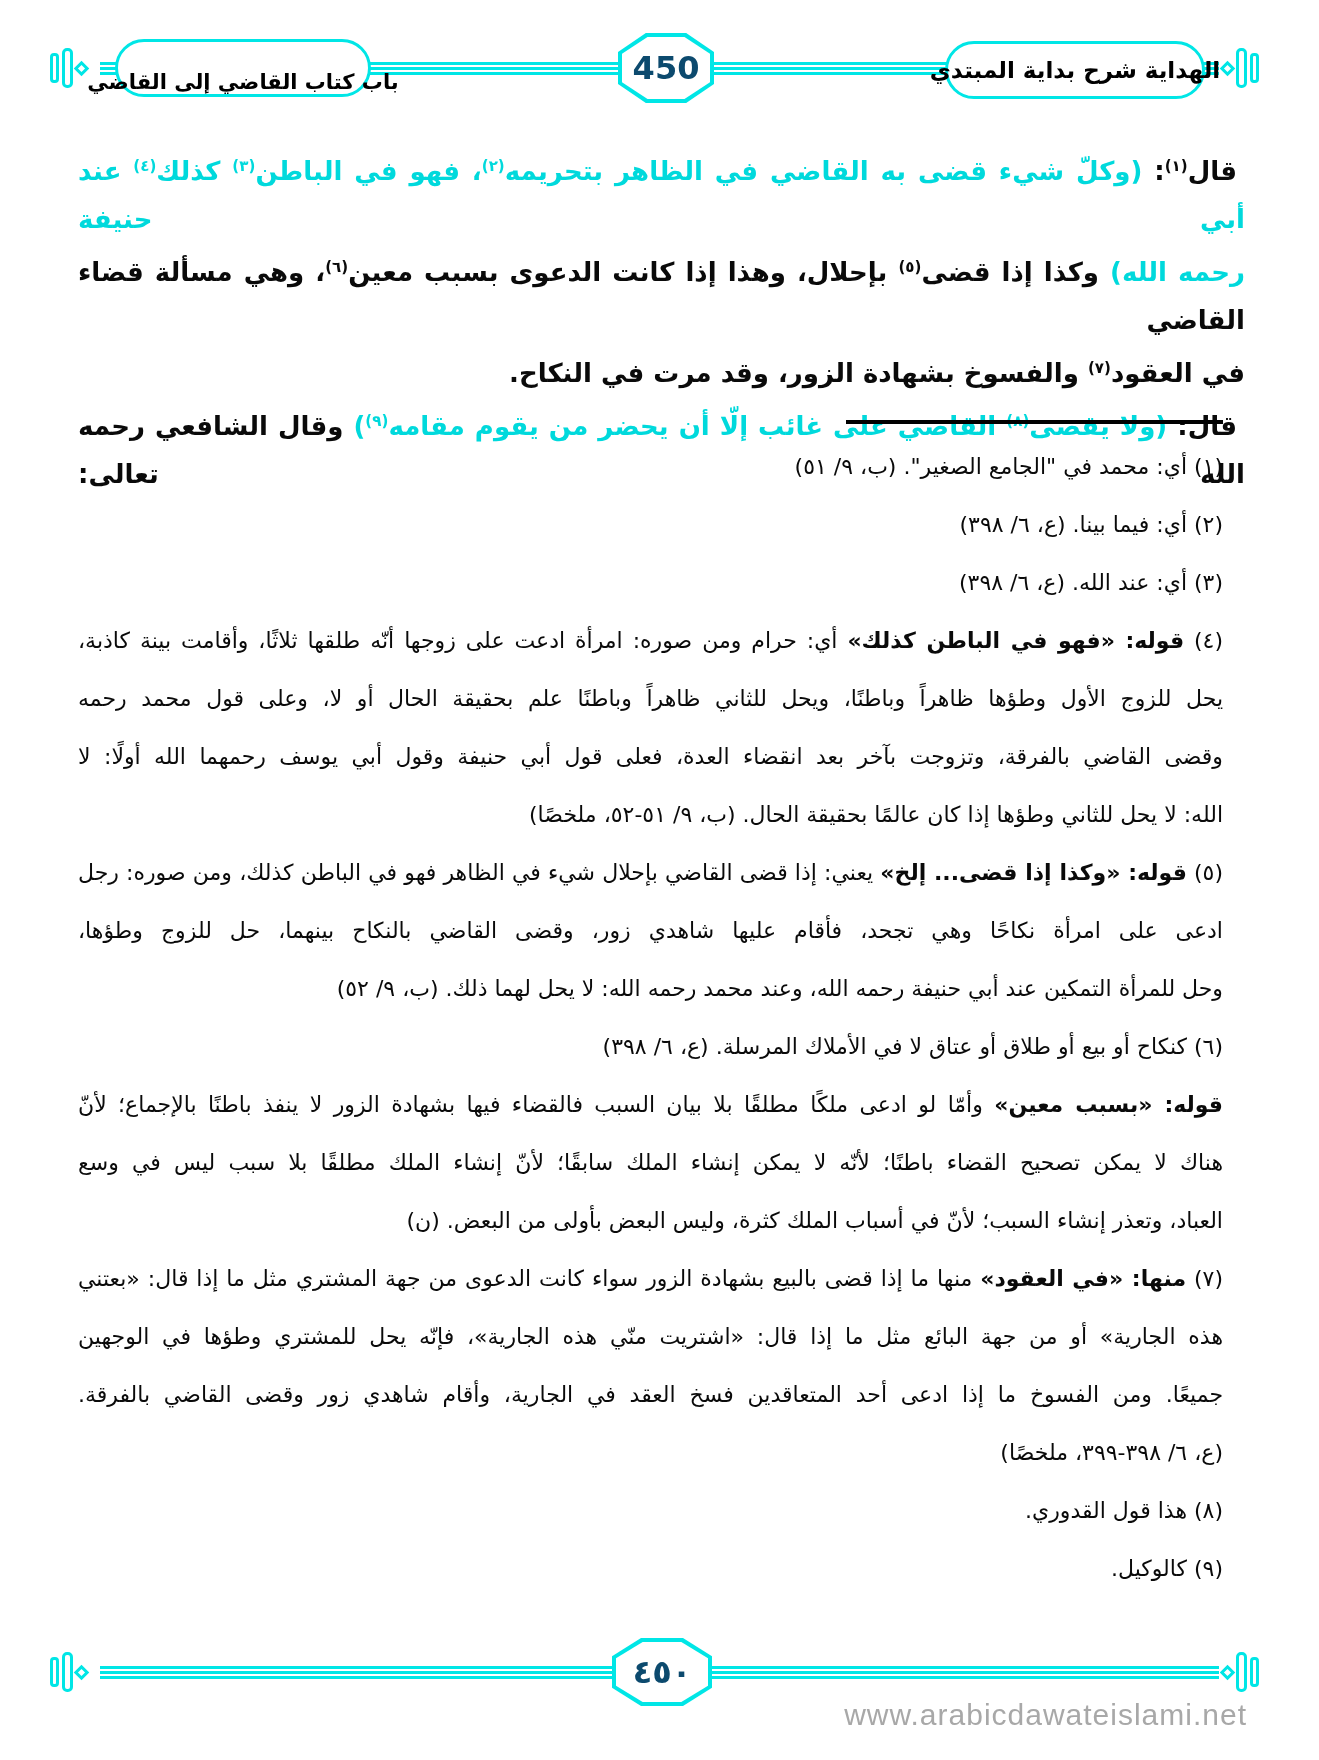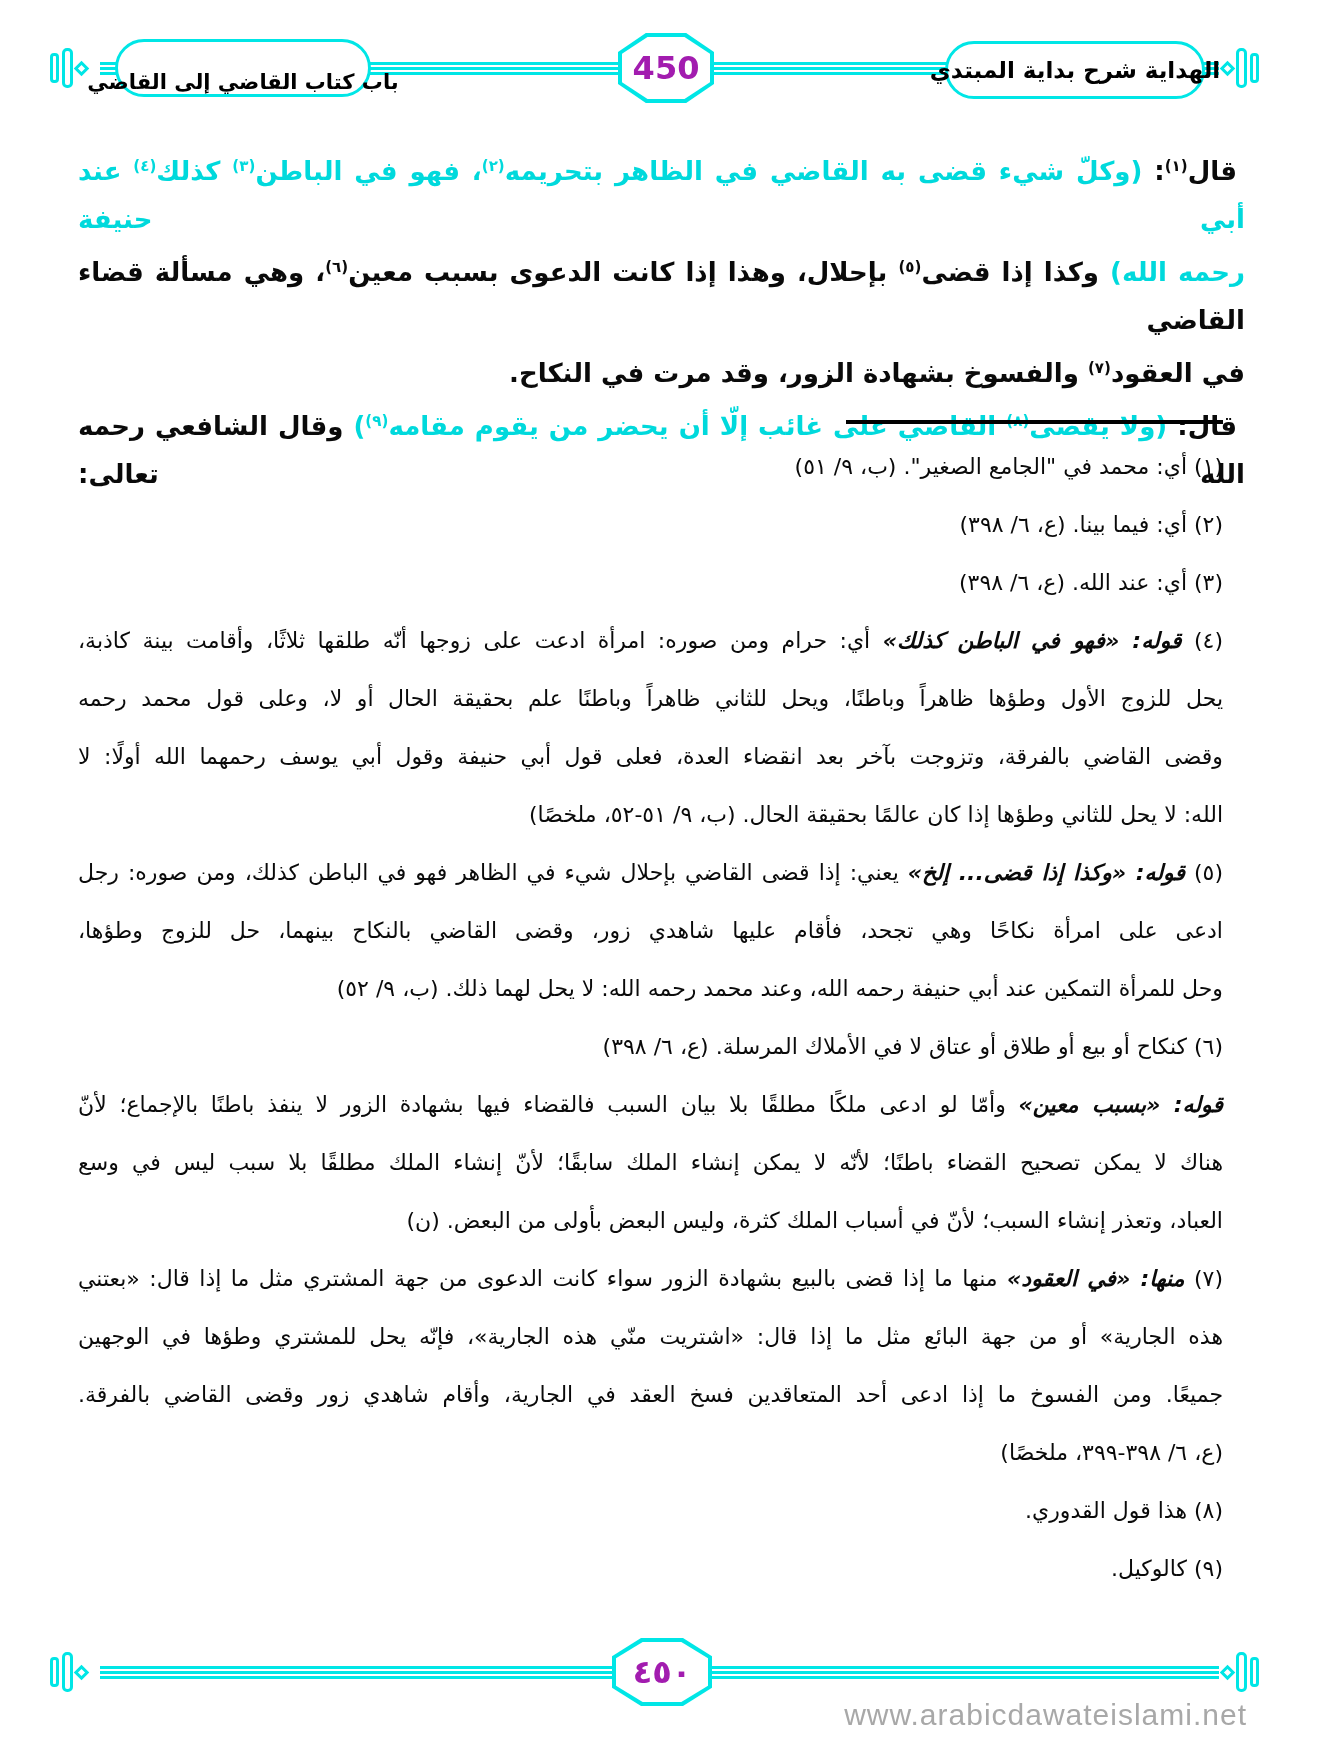--- a/index.html
+++ b/index.html
@@ -35,35 +35,35 @@
   .octo{
     position:absolute;
     clip-path:polygon(29% 0%,71% 0%,100% 27%,100% 73%,71% 100%,29% 100%,0% 73%,0% 27%);
     background:var(--cy);
     display:flex;align-items:center;justify-content:center;
   }
   .octo-in{
     position:absolute;inset:4px;background:#fff;
     clip-path:polygon(29% 0%,71% 0%,100% 27%,100% 73%,71% 100%,29% 100%,0% 73%,0% 27%);
   }
-  .octo-num{position:relative;z-index:1;font-weight:bold;color:#a21caf;}
+  .octo-num{position:relative;z-index:1;font-weight:bold;color:#0c4a6e;}
   
   .body-text{position:absolute;top:142px;right:74px;left:78px;}
   .bline{
     font-size:26px;font-weight:bold;line-height:48px;text-align:right;color:var(--ink);
   }
   .bpara .bline:first-child{text-indent:8px;}
   .bline.j{text-align:justify;text-align-last:justify;}
   .cy{color:var(--cytext);}
   .sup{font-size:0.58em;vertical-align:0.6em;}
   .sep{position:absolute;top:420px;left:846px;width:377px;height:4px;background:#000;}
   .footnotes{position:absolute;top:438px;right:96px;left:78px;}
   .fline{font-size:22px;line-height:58px;text-align:right;color:var(--ink);}
   .fline.j{text-align:justify;text-align-last:justify;}
-  .fb{font-weight:bold;font-style:italic;}
+  .fb{font-weight:bold;}
   
   .site-url{
     position:absolute;top:1698px;right:72px;direction:ltr;
     font-family:"Liberation Sans",sans-serif;font-size:30px;color:var(--gray);
     letter-spacing:1px;
   }
 </style>
 </head>
 <body>
 

